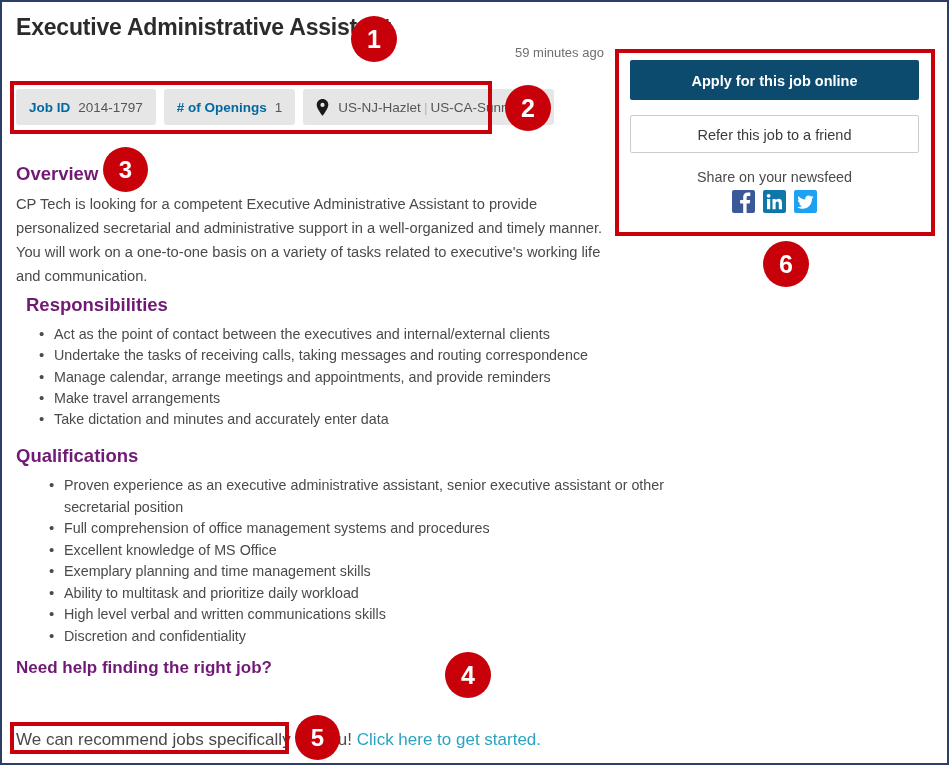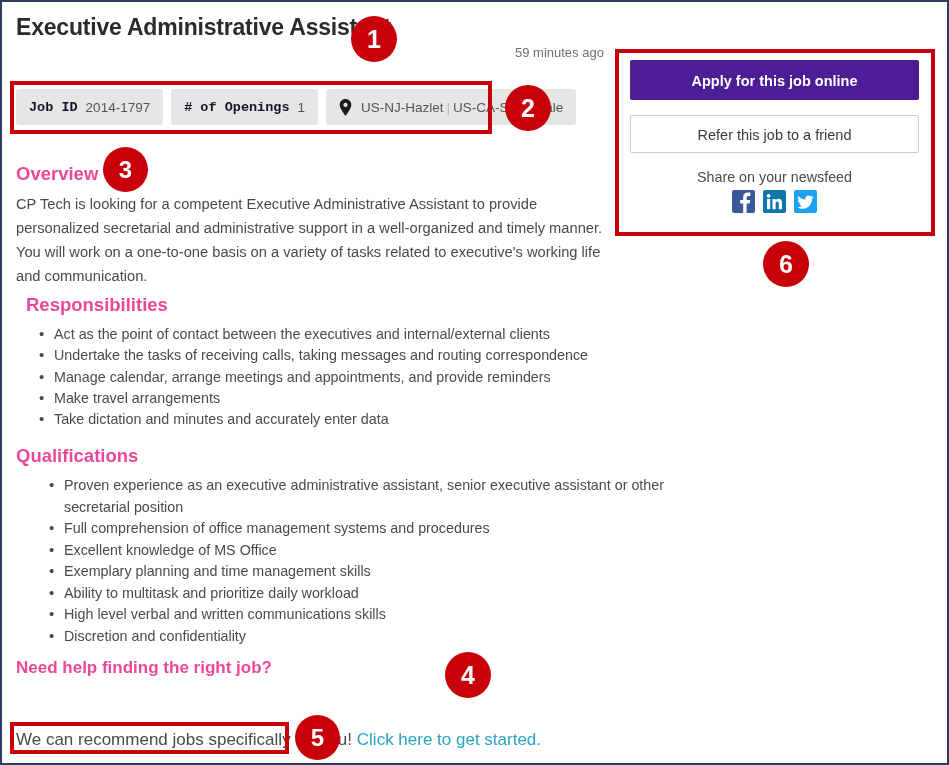--- a/index.html
+++ b/index.html
@@ -60,43 +60,42 @@
     display: flex;
     align-items: center;
     padding: 0 13px;
     font-size: 13.5px;
     color: #4a4a4a;
     white-space: nowrap;
     box-sizing: border-box;
   }
   .pill .plabel {
     font-weight: bold;
-    color: #0f172a;
+    color: #0369a1;
     margin-right: 8px;
-    font-family: Liberation Mono, monospace;
   }
   .pill .pvalue { color: #555555; }
   .pin-icon {
     display: inline-block;
     width: 13px;
     height: 17px;
     margin-right: 9px;
     position: relative;
     flex: none;
   }
   .pin-icon svg { display: block; }
   .loc-sep { color: #9cc0cf; margin: 0 3px; }
 
   
   .sec-head {
     position: absolute;
     left: 14px;
     font-size: 18.5px;
     font-weight: bold;
-    color: #ec4899;
+    color: #701a75;
     white-space: nowrap;
   }
   #h-overview        { top: 161px; }
   #h-responsibilities{ top: 292px; margin-left: 10px; }
   #h-qualifications  { top: 443px; }
   #h-needhelp        { top: 656px; font-size: 17px; }
 
   
   .overview-text {
     position: absolute;
@@ -163,21 +162,21 @@
     left: 628px;
     top: 58px;
     width: 289px;
   }
   .btn-apply {
     display: block;
     width: 100%;
     height: 40px;
     line-height: 40px;
     text-align: center;
-    background: #4c1d95;
+    background: #0c4a6e;
     color: #ffffff;
     font-size: 14.5px;
     font-weight: bold;
     border: none;
     border-radius: 2px;
     cursor: pointer;
     box-sizing: border-box;
     font-family: inherit;
   }
   .btn-refer {

